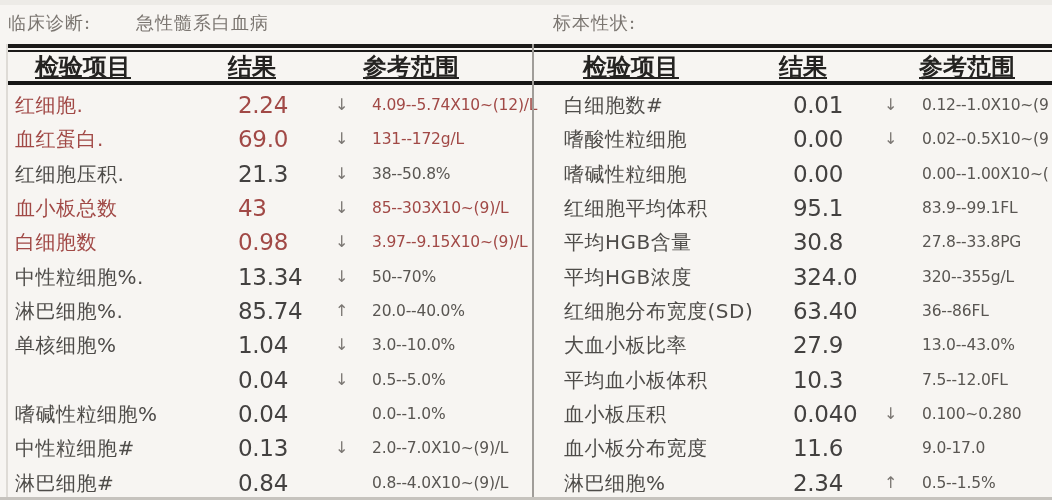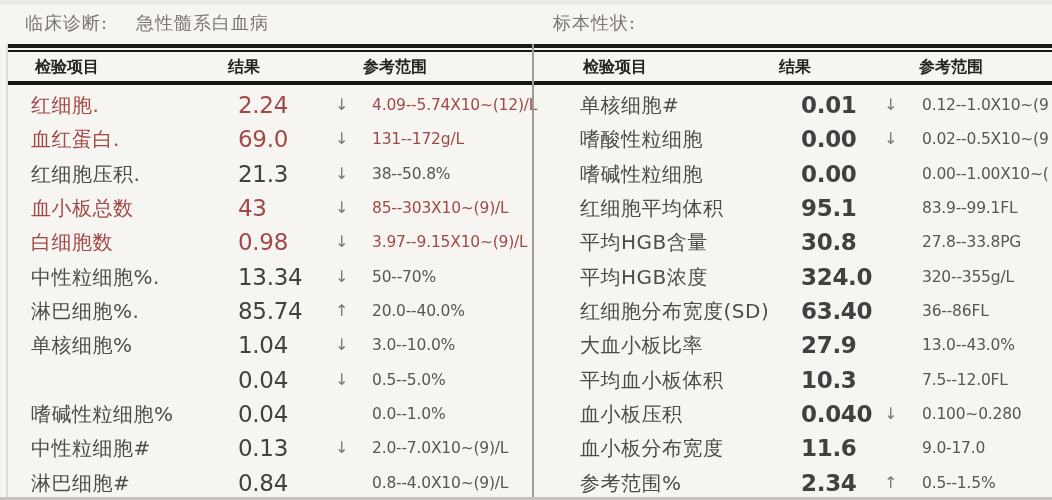--- a/index.html
+++ b/index.html
@@ -4,42 +4,42 @@
 <style>
   html,body{margin:0;padding:0;background:#e9e7e3;}
   .screen{
     position:relative;width:1052px;height:500px;overflow:hidden;
     background:#f7f5f2;
     font-family:"DejaVu Sans","Liberation Sans",sans-serif;
   }
   .top-strip{position:absolute;top:0;left:0;right:0;height:5px;background:#edebe7;}
   .topbar span{position:absolute;top:10px;font-family:"DejaVu Serif","Liberation Serif",serif;
     font-size:18px;line-height:26px;color:#7b7671;letter-spacing:1px;white-space:nowrap;}
-  .diag-label{left:25px;}
+  .diag-label{left:8px;}
   .diag-value{left:136px;color:#716c67;}
   .specimen-label{left:545px;margin-left:8px;}
   .rule-double{position:absolute;top:44px;left:6px;right:0;height:2px;
     border-top:4px solid #1b1a19;border-bottom:2px solid #1b1a19;}
-  .colheads span{position:absolute;top:54px;font-size:16px;font-weight:bold;
-    color:#242321;white-space:nowrap;line-height:26px;}
+  .colheads span{position:absolute;top:54px;font-size:24px;font-weight:bold;
+    color:#242321;white-space:nowrap;line-height:26px;text-decoration:underline;}
   .h-item-l{left:35px;}  .h-result-l{left:228px;} .h-range-l{left:363px;}
   .h-item-r{left:583px;} .h-result-r{left:779px;} .h-range-r{left:919px;}
   .rule-thick{position:absolute;top:81px;left:6px;right:0;height:4px;background:#161615;}
   .half{position:absolute;top:88px;height:412px;}
   .half-left{left:8px;width:525px;}
   .half-right{left:533px;width:519px;overflow:hidden;}
   .row{position:relative;height:34.33px;}
   .row span{position:absolute;top:0;line-height:34.33px;white-space:nowrap;}
-  .c-item{font-size:20px;color:#4e4c49;letter-spacing:0.5px;margin-left:16px;}
+  .c-item{font-size:20px;color:#4e4c49;letter-spacing:0.5px;}
   .c-result{font-size:23px;color:#434140;letter-spacing:-0.3px;}
   .c-flag{font-size:16px;color:#7b7773;}
   .c-range{font-size:15.5px;color:#595652;letter-spacing:-0.2px;}
   .half-left  .c-item{left:7px;}   .half-left  .c-result{left:230px;}
   .half-left  .c-flag{left:327px;} .half-left  .c-range{left:364px;}
-  .half-right .c-item{left:31px;}  .half-right .c-result{left:268px;font-weight:bold;}
+  .half-right .c-item{left:31px;}  .half-right .c-result{left:260px;}
   .half-right .c-flag{left:351px;} .half-right .c-range{left:389px;}
   .row.abnormal .c-item,
   .row.abnormal .c-result,
   .row.abnormal .c-range{color:#a14946;}
   .vline{position:absolute;left:532px;top:44px;bottom:0;width:2px;background:#a09d99;}
   .edge-left{position:absolute;left:6px;top:44px;bottom:0;width:2px;background:#dedbd6;}
   .edge-bottom{position:absolute;left:0;right:0;bottom:0;height:3px;background:#c6c3be;}
 </style>
 </head>
 <body>
@@ -134,21 +134,21 @@
       </div>
       <div class="row">
         <span class="c-item">淋巴细胞#</span>
         <span class="c-result">0.84</span>
         <span class="c-flag"></span>
         <span class="c-range">0.8--4.0X10~(9)/L</span>
       </div>
     </div>
   <div class="half half-right" id="right-rows">
       <div class="row">
-        <span class="c-item">单核细胞#</span>
+        <span class="c-item">白细胞数#</span>
         <span class="c-result">0.01</span>
         <span class="c-flag">↓</span>
         <span class="c-range">0.12--1.0X10~(9</span>
       </div>
       <div class="row">
         <span class="c-item">嗜酸性粒细胞</span>
         <span class="c-result">0.00</span>
         <span class="c-flag">↓</span>
         <span class="c-range">0.02--0.5X10~(9</span>
       </div>
@@ -200,21 +200,21 @@
         <span class="c-flag">↓</span>
         <span class="c-range">0.100~0.280</span>
       </div>
       <div class="row">
         <span class="c-item">血小板分布宽度</span>
         <span class="c-result">11.6</span>
         <span class="c-flag"></span>
         <span class="c-range">9.0-17.0</span>
       </div>
       <div class="row">
-        <span class="c-item">参考范围%</span>
+        <span class="c-item">淋巴细胞%</span>
         <span class="c-result">2.34</span>
         <span class="c-flag">↑</span>
         <span class="c-range">0.5--1.5%</span>
       </div>
     </div>
 
   <div class="vline"></div>
   <div class="edge-left"></div>
   <div class="edge-bottom"></div>
 </div>

